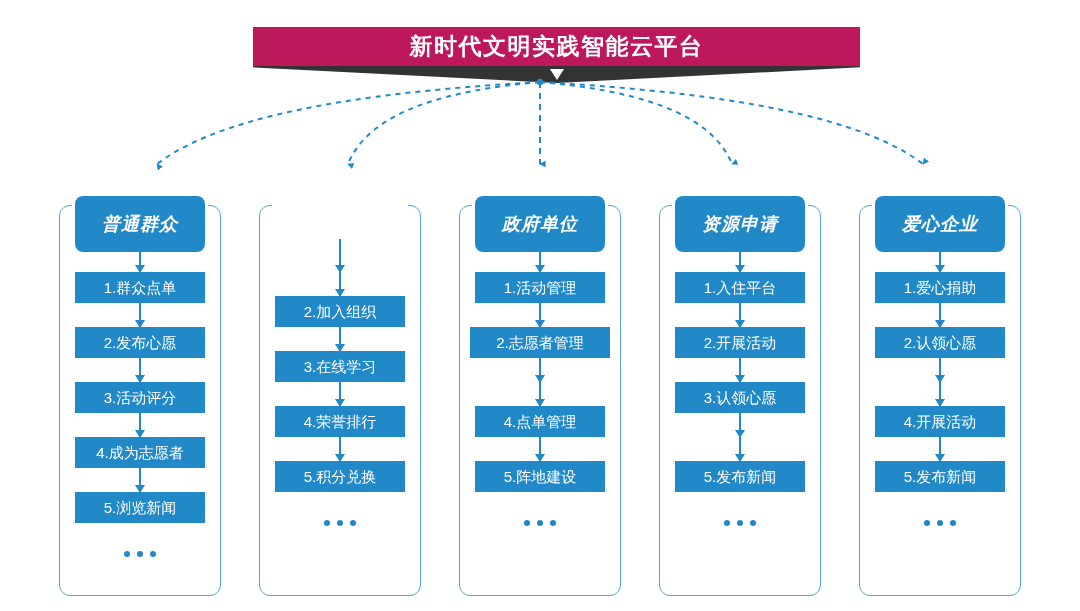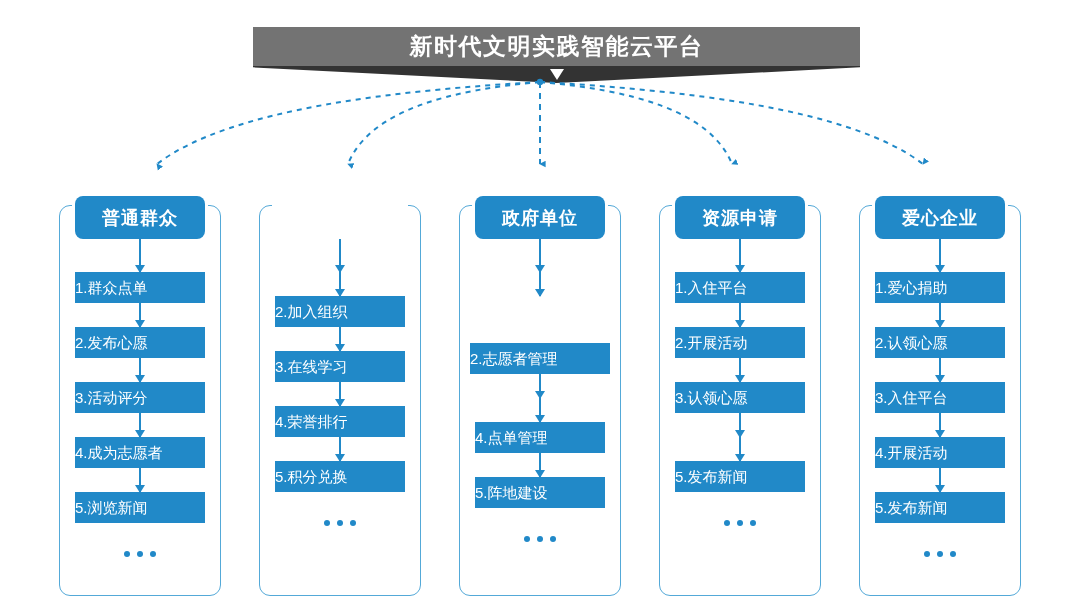--- a/index.html
+++ b/index.html
@@ -24,21 +24,21 @@
   .title-wrap {
     position: absolute;
     left: 253px; top: 27px;
     width: 607px;
     height: 55px;
   }
   .title-bar {
     position: absolute;
     left: 0; top: 0;
     width: 607px; height: 39px;
-    background: #737373;
+    background: #be185d;
     display: flex;
     align-items: center;
     justify-content: center;
   }
   .title-text {
     color: #ffffff;
     font-size: 23px;
     font-weight: bold;
     letter-spacing: 1.5px;
     line-height: 1;
@@ -95,27 +95,28 @@
   
   .col-notch {
     position: absolute;
     left: 13px; top: 4px;
     width: 136px; height: 12px;
     background: #ffffff;
   }
   .col-header {
     position: absolute;
     left: 16px; top: 0px;
-    width: 130px; height: 43px;
+    width: 130px; height: 56px;
     background: #2189c8;
     border-radius: 8px;
     display: flex;
     align-items: center;
     justify-content: center;
     z-index: 3;
+    font-style: italic;
   }
   .col-header-text {
     color: #ffffff;
     font-size: 18px;
     font-weight: bold;
     letter-spacing: 1px;
     line-height: 1;
     white-space: nowrap;
   }
 
@@ -148,24 +149,24 @@
   }
   .connector.first { height: 33px; }
   .connector.mid   { height: 24px; }
 
   .item-box {
     width: 130px;
     height: 31px;
     background: #2189c8;
     display: flex;
     align-items: center;
-    justify-content: flex-start;
+    justify-content: center;
     flex: none;
   }
-  .item-box.wide { width: 140px; margin-top: 47px; }
+  .item-box.wide { width: 140px; }
   .item-text {
     color: #ffffff;
     font-size: 15px;
     line-height: 1;
     white-space: nowrap;
   }
 
   .ellipsis {
     margin-top: 26px;
     display: flex;
@@ -277,20 +278,23 @@
     </div>
 
     <div class="column">
       <div class="col-frame"></div>
       <div class="col-notch"></div>
       <div class="col-header">
         <span class="col-header-text">政府单位</span>
       </div>
       <div class="col-body">
         <div class="connector first"></div>
+        <div class="item-box">
+            <span class="item-text">1.活动管理</span>
+          </div>
         <div class="connector mid"></div>
         <div class="item-box wide">
             <span class="item-text">2.志愿者管理</span>
           </div>
         <div class="connector mid"></div>
         <div class="connector mid"></div>
         <div class="item-box">
             <span class="item-text">4.点单管理</span>
           </div>
         <div class="connector mid"></div>
@@ -346,23 +350,20 @@
       <div class="col-body">
         <div class="connector first"></div>
         <div class="item-box">
             <span class="item-text">1.爱心捐助</span>
           </div>
         <div class="connector mid"></div>
         <div class="item-box">
             <span class="item-text">2.认领心愿</span>
           </div>
         <div class="connector mid"></div>
-        <div class="item-box">
-            <span class="item-text">3.入住平台</span>
-          </div>
         <div class="connector mid"></div>
         <div class="item-box">
             <span class="item-text">4.开展活动</span>
           </div>
         <div class="connector mid"></div>
         <div class="item-box">
             <span class="item-text">5.发布新闻</span>
           </div>
         <div class="ellipsis">
             <span></span>

